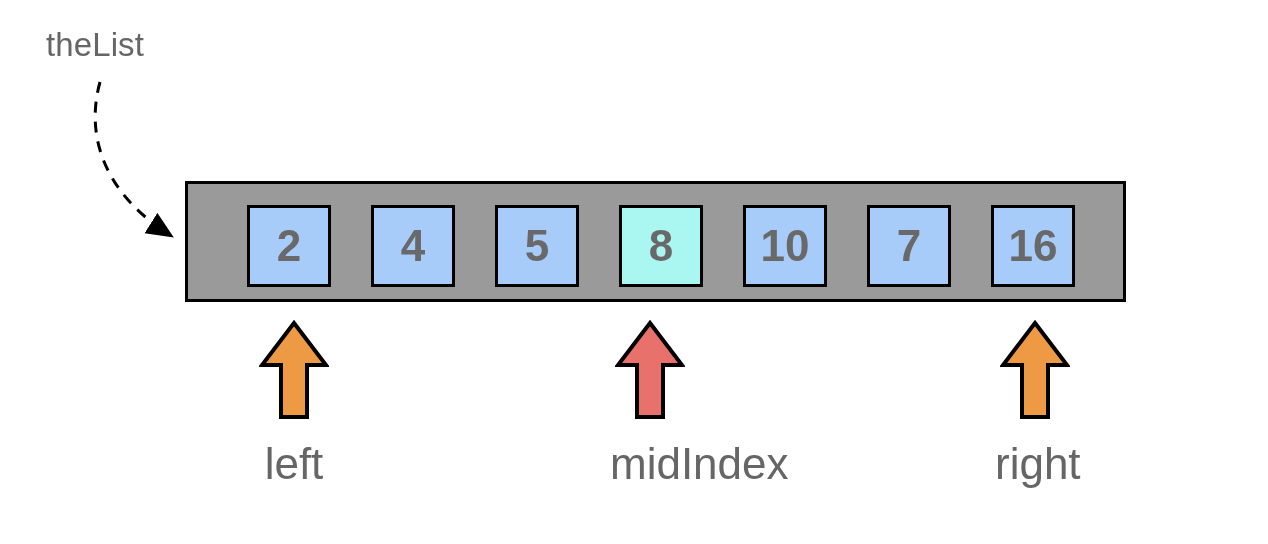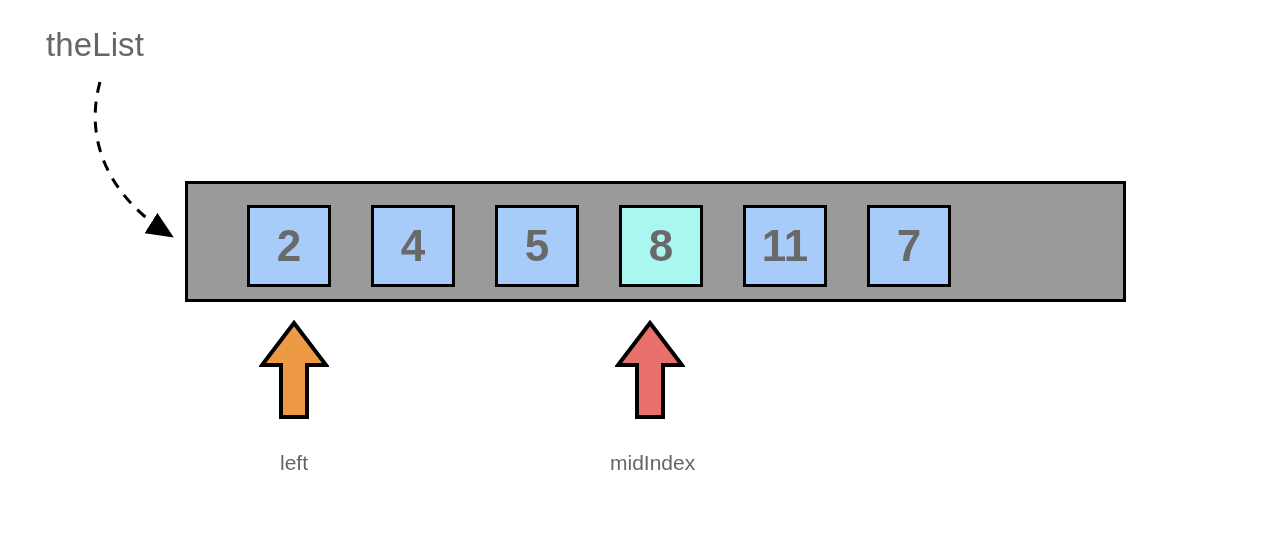--- a/index.html
+++ b/index.html
@@ -88,25 +88,25 @@
     width: 80px;
     text-align: center;
   }
 
   .marker .arrow-svg {
     display: block;
     margin: 0 auto;
   }
 
   .marker-label {
-    font-size: 21px;
+    font-size: 44px;
     color: #666666;
     white-space: nowrap;
     line-height: 1;
-    margin-top: 32px;
+    margin-top: 22px;
   }
 
   #marker-left   { left: 254px; top: 320px; }
   #marker-mid    { left: 610px; top: 320px; text-align: center; }
   #marker-right  { left: 995px; top: 320px; }
 </style>
 </head>
 <body>
 
 <div id="diagram-root">
@@ -121,33 +121,40 @@
   </svg>
 
   <div class="pointer-label">theList</div>
 
   <div class="list-bar">
     <div class="cells">
       <div class="cell">2</div>
       <div class="cell">4</div>
       <div class="cell">5</div>
       <div class="cell highlight">8</div>
-      <div class="cell">11</div>
+      <div class="cell">10</div>
       <div class="cell">7</div>
+      <div class="cell">16</div>
     </div>
   </div>
 
   <div class="marker" id="marker-left">
     <svg class="arrow-svg" width="70" height="100" viewBox="0 0 70 100">
       <path d="M35,3 L67,45 L48,45 L48,97 L22,97 L22,45 L3,45 Z" fill="#ee9a44" stroke="#000000" stroke-width="4" stroke-linejoin="miter"></path>
     </svg>
     <div class="marker-label">left</div>
   </div>
 
   <div class="marker" id="marker-mid">
     <svg class="arrow-svg" width="70" height="100" viewBox="0 0 70 100">
       <path d="M35,3 L67,45 L48,45 L48,97 L22,97 L22,45 L3,45 Z" fill="#e8716c" stroke="#000000" stroke-width="4" stroke-linejoin="miter"></path>
     </svg>
     <div class="marker-label">midIndex</div>
   </div>
 
+  <div class="marker" id="marker-right">
+    <svg class="arrow-svg" width="70" height="100" viewBox="0 0 70 100">
+      <path d="M35,3 L67,45 L48,45 L48,97 L22,97 L22,45 L3,45 Z" fill="#ee9a44" stroke="#000000" stroke-width="4" stroke-linejoin="miter"></path>
+    </svg>
+    <div class="marker-label">right</div>
+  </div>
 
 </div>
 
 </body></html>

